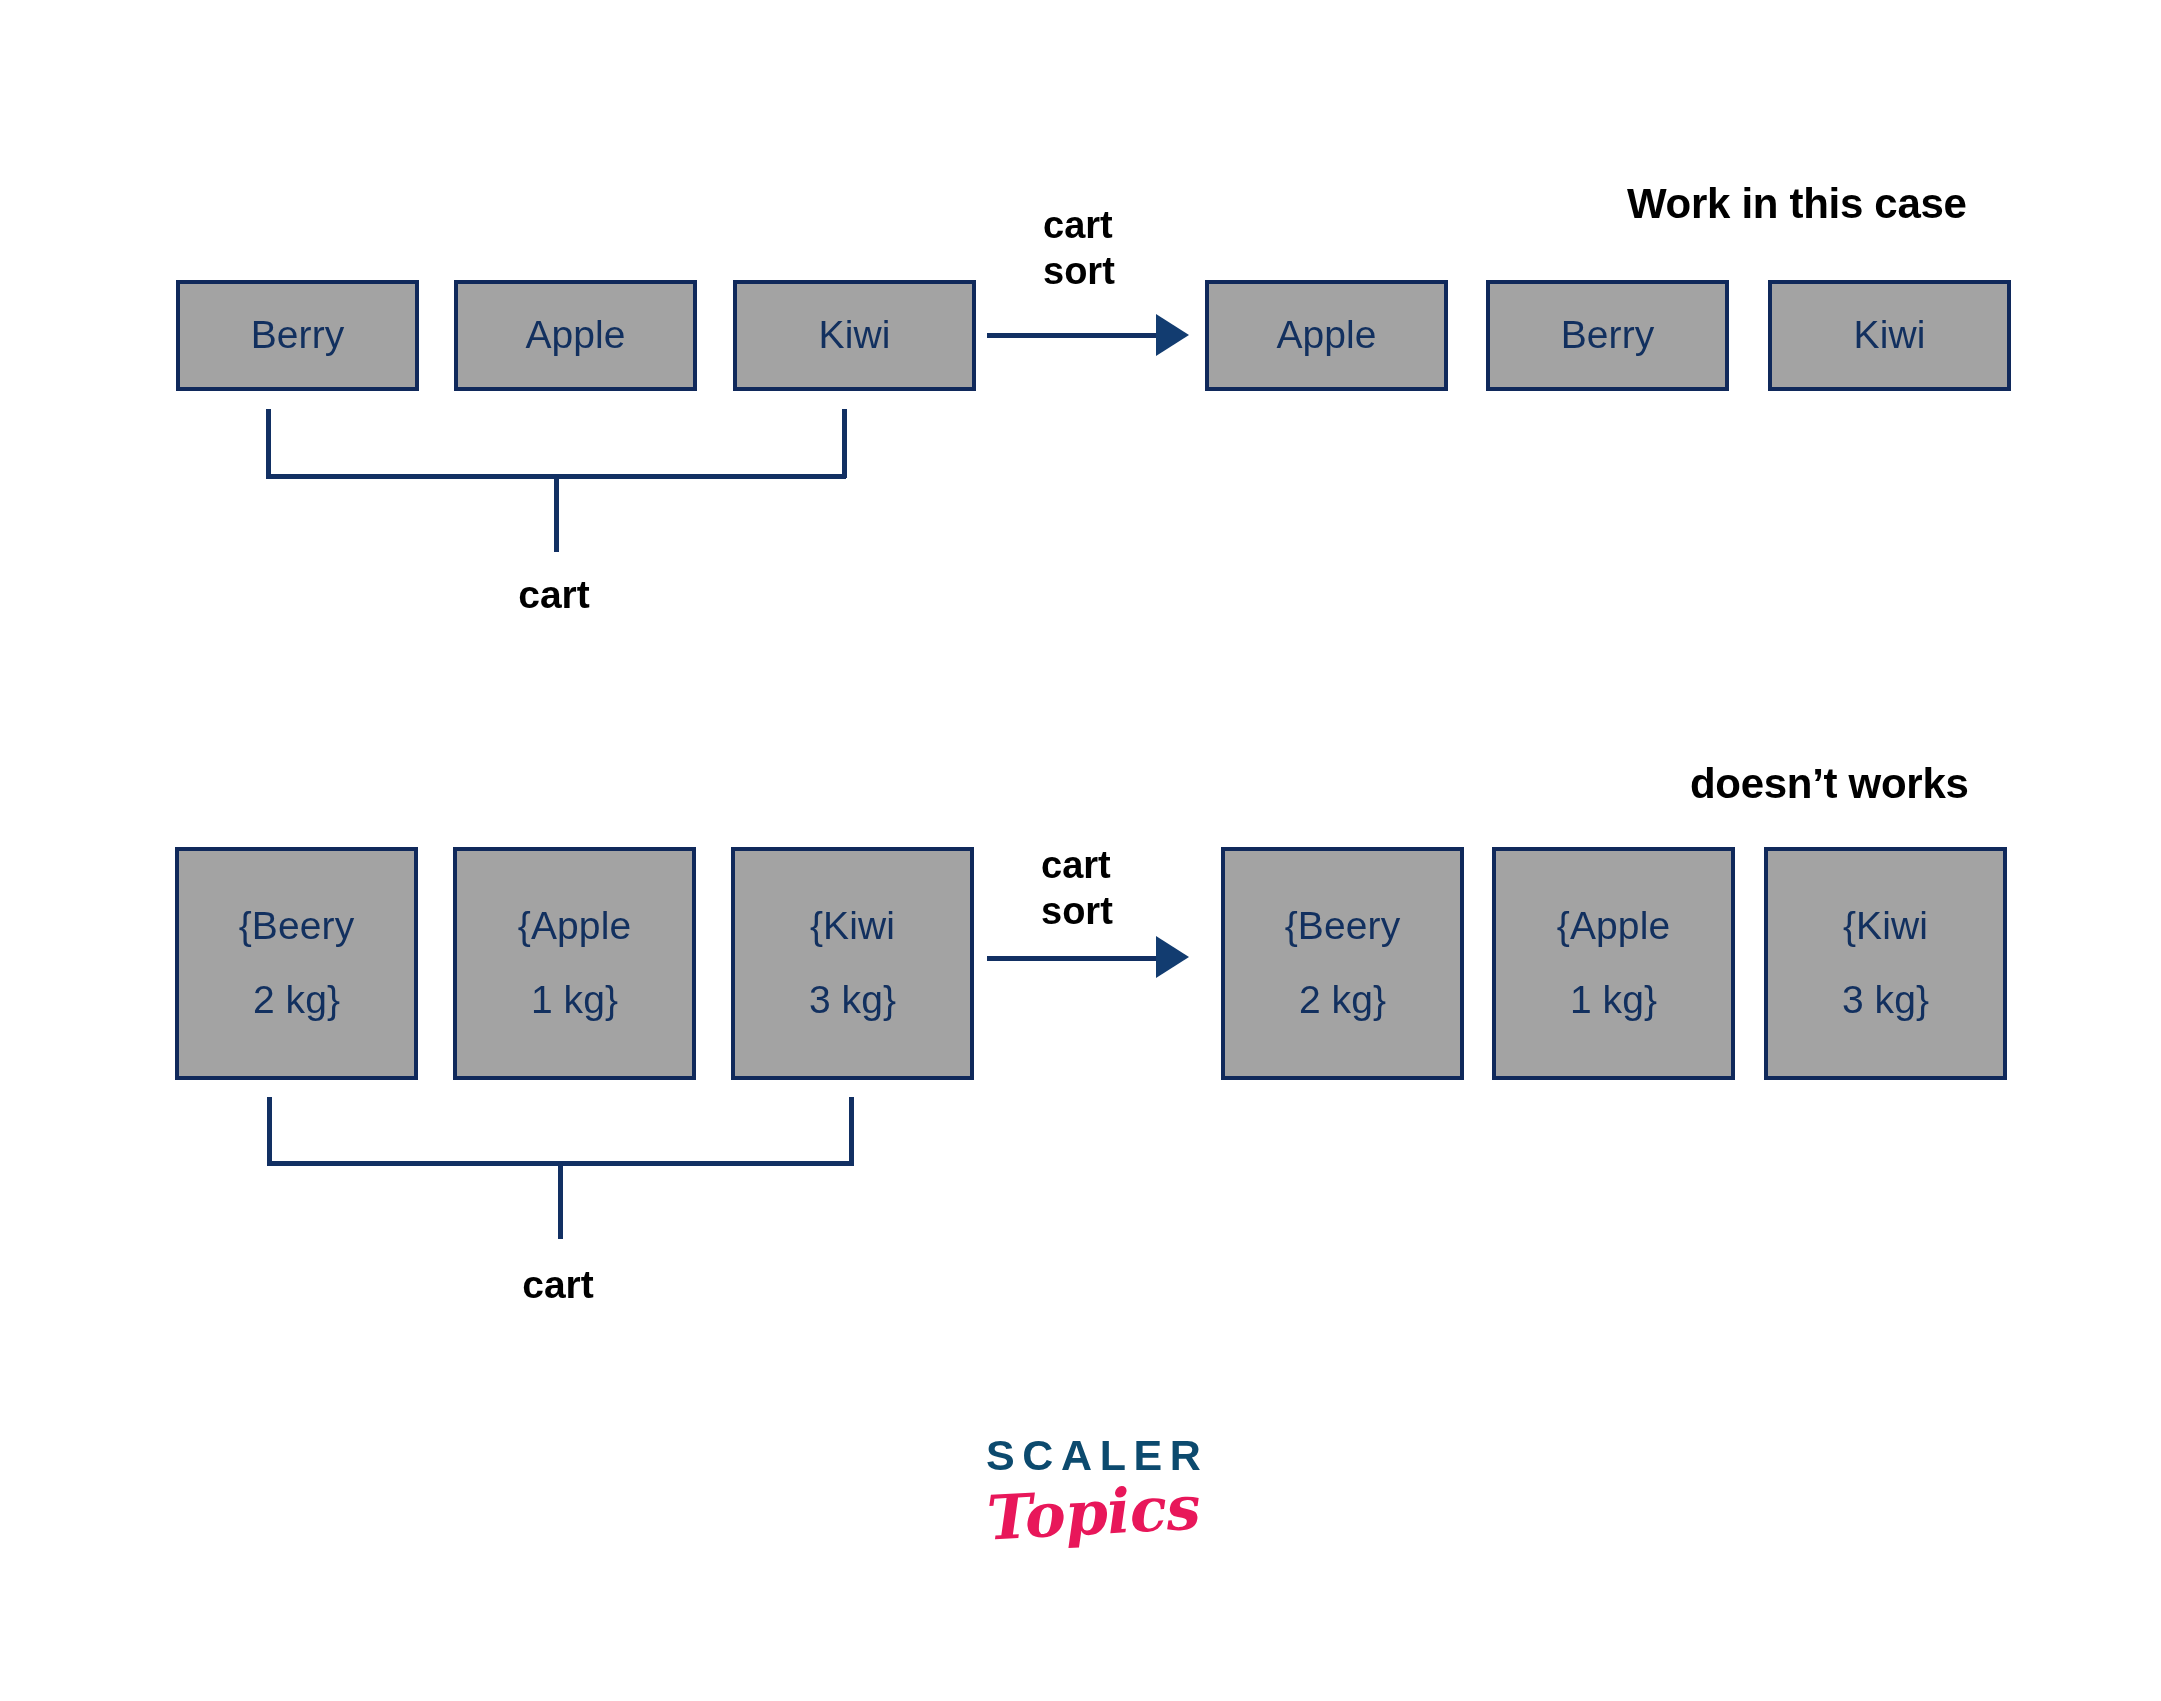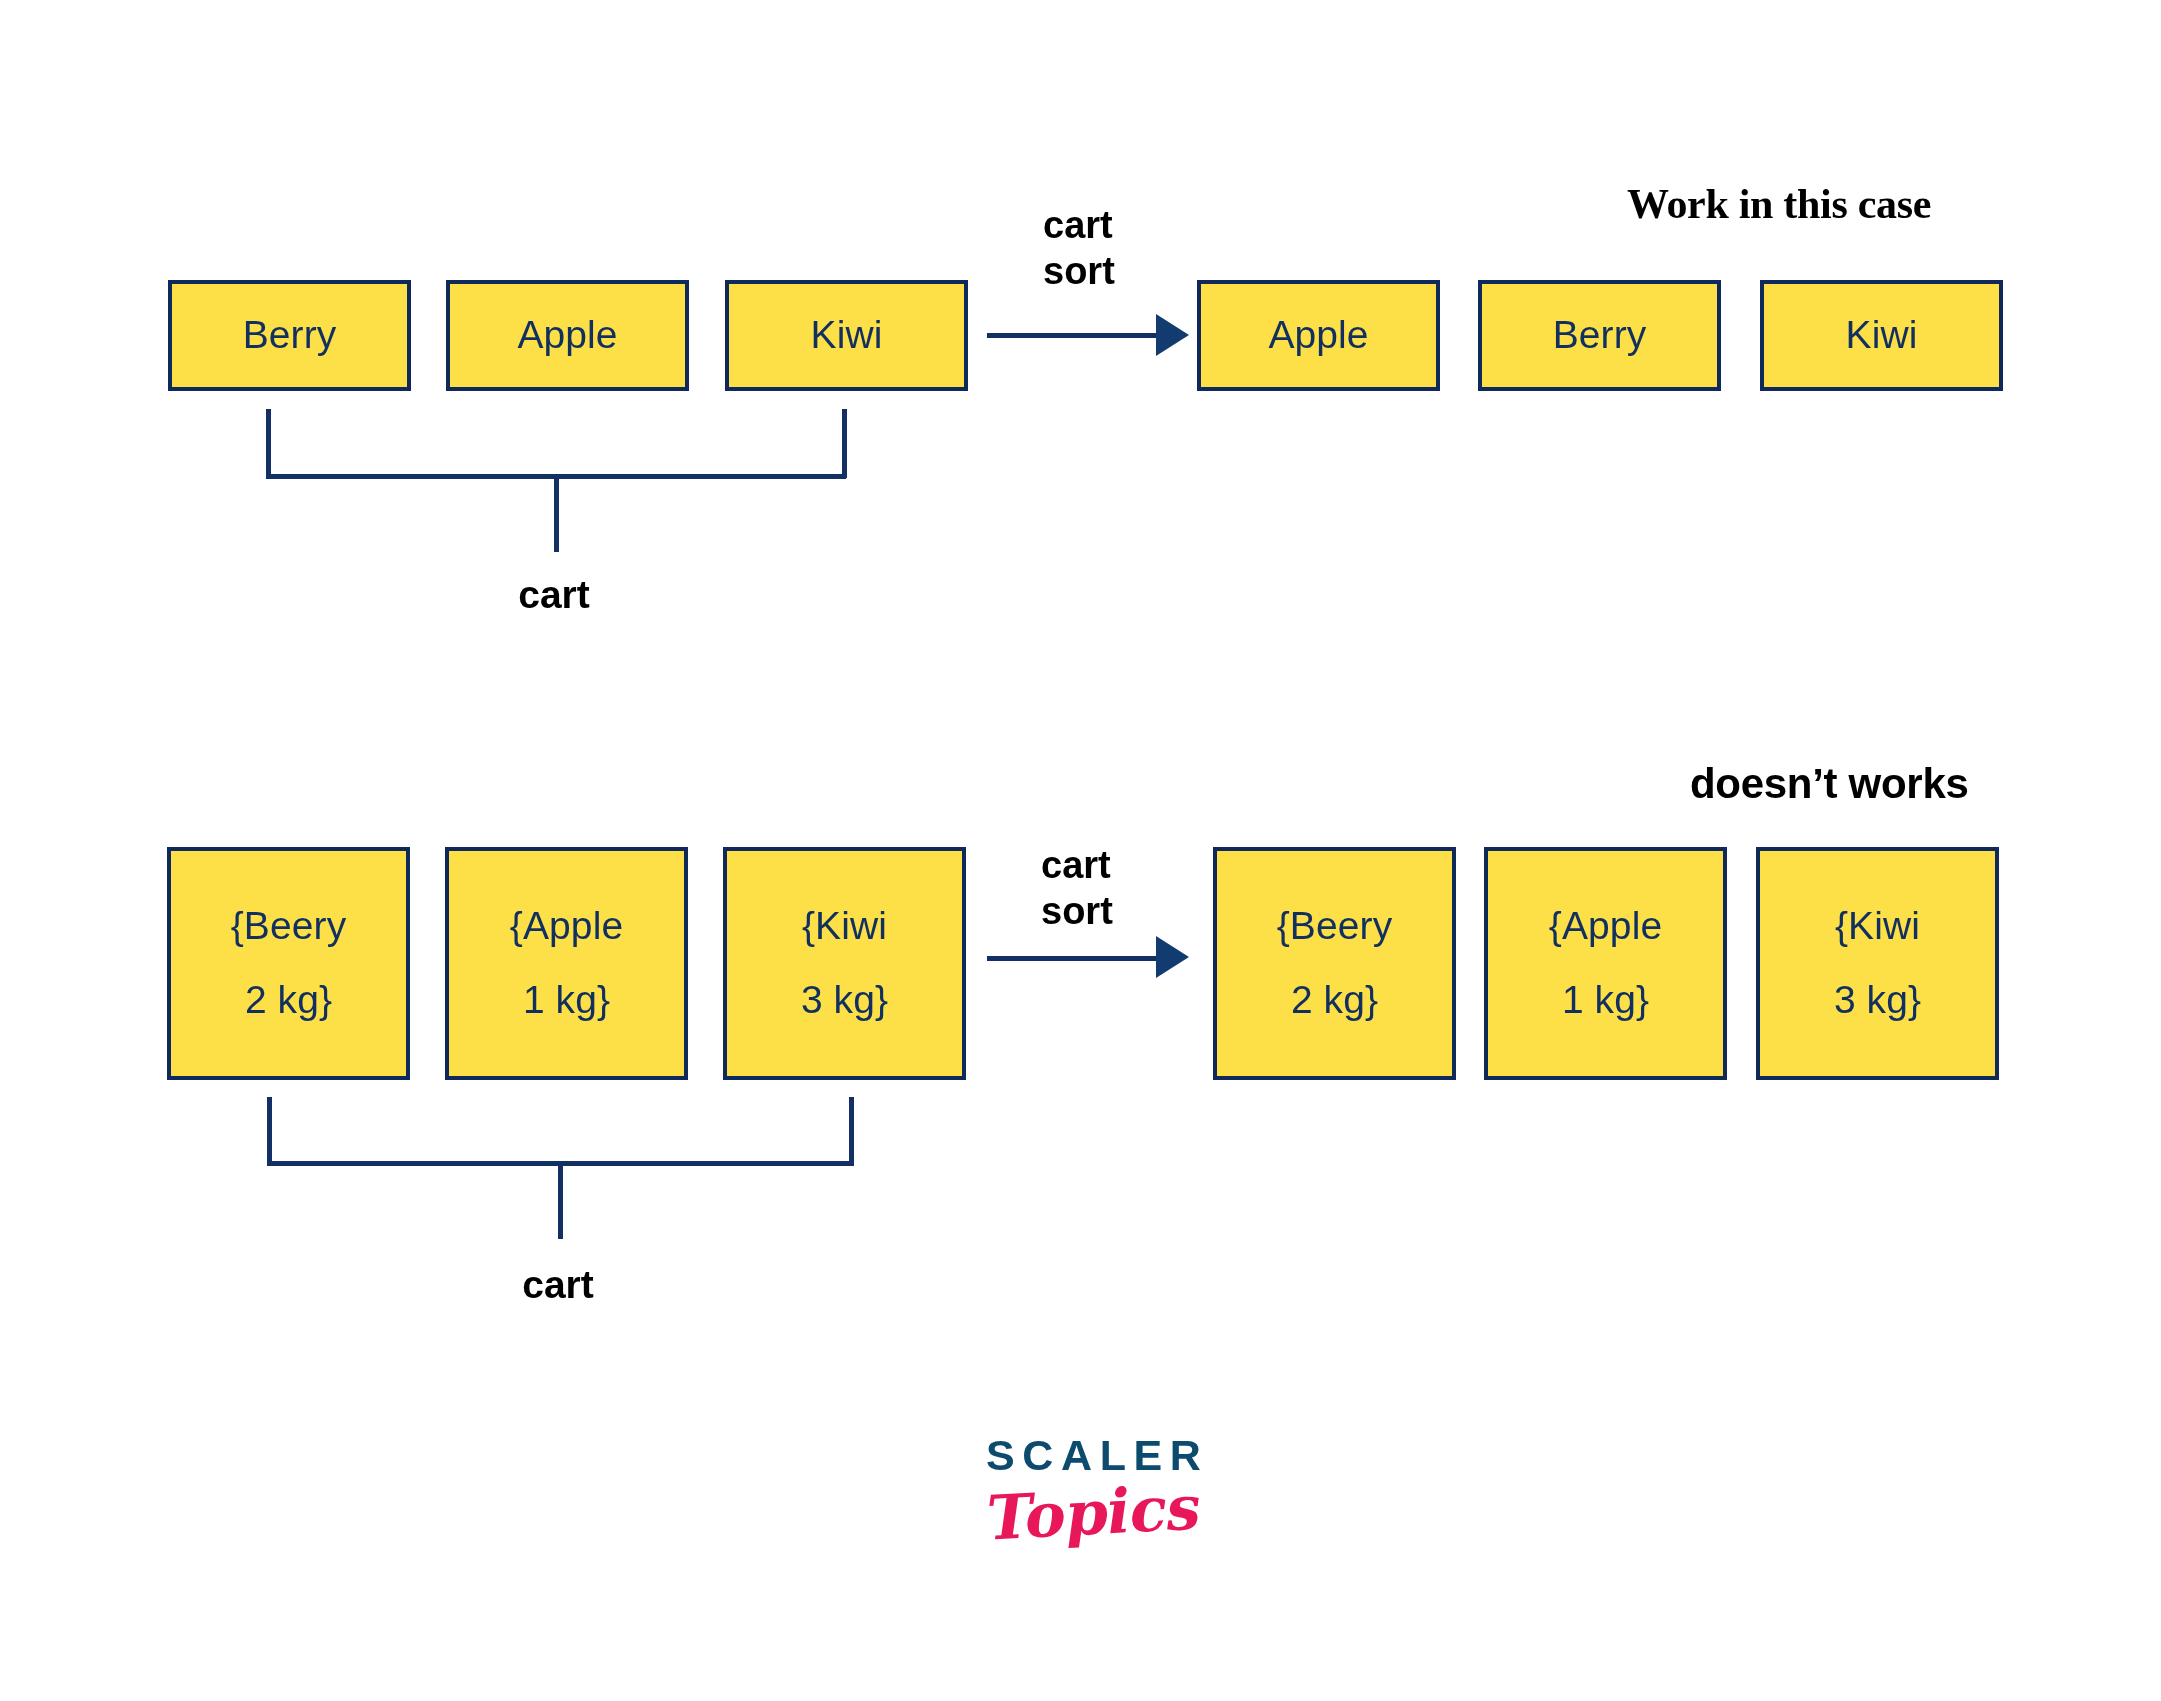--- a/index.html
+++ b/index.html
@@ -20,31 +20,32 @@
     position: absolute;
     left: 0; top: 0;
     width: 2161px;
     height: 1702px;
   }
 
   
   .node {
     position: absolute;
     box-sizing: border-box;
-    background: #fde047;
+    background: #a3a3a3;
     border: 4.5px solid #10295b;
     display: flex;
     flex-direction: column;
     align-items: center;
     justify-content: center;
     color: #12305f;
     font-size: 39px;
     font-weight: 400;
     letter-spacing: 0.1px;
     line-height: 1.05;
+    margin-left: 8px;
   }
   .node .line2 {
     margin-top: 33px;
   }
 
   
   .hline {
     position: absolute;
     background: #123063;
     height: 4.5px;
@@ -123,21 +124,21 @@
     margin-top: 5.1px;
     letter-spacing: -0.6px;
     transform: rotate(-3deg);
   }
 </style>
 </head>
 <body>
 
 <div class="stage">
 
-  <div class="heading" style="left:1627px; top:180px;font-family:Liberation Serif, serif;">Work in this case</div>
+  <div class="heading" style="left:1627px; top:180px;">Work in this case</div>
 
   <div class="node" style="left:168px; top:280px; width:243px; height:111px;">
     <span>Berry</span>
   </div>
   <div class="node" style="left:446px; top:280px; width:243px; height:111px;">
     <span>Apple</span>
   </div>
   <div class="node" style="left:725px; top:280px; width:243px; height:111px;">
     <span>Kiwi</span>
   </div>

